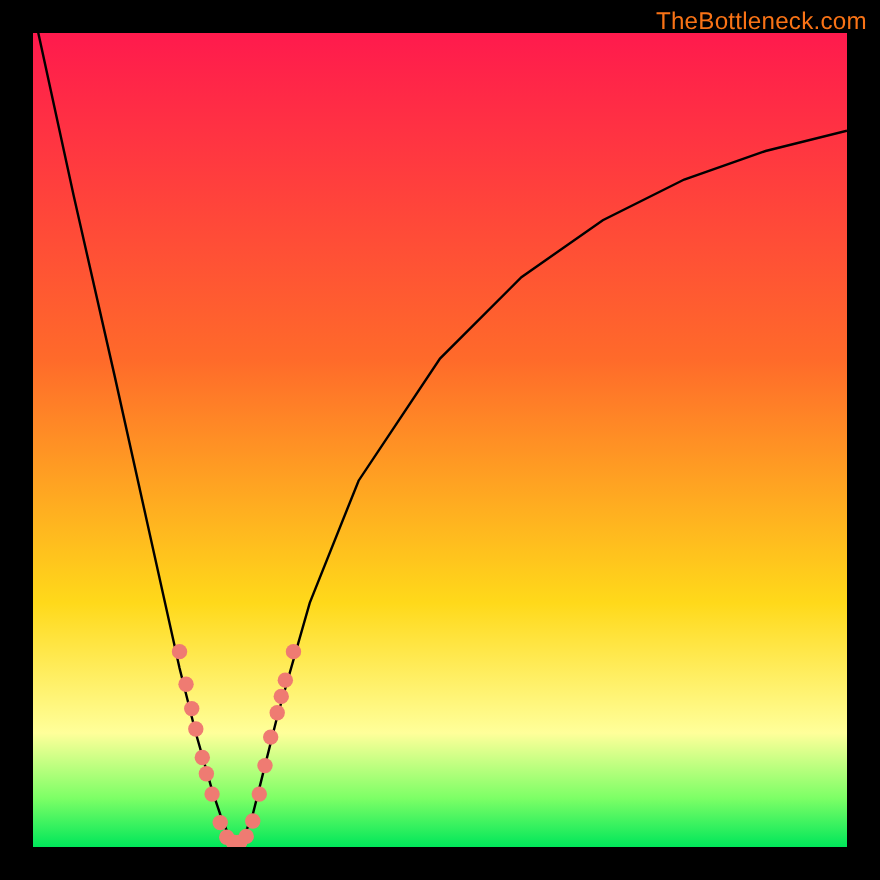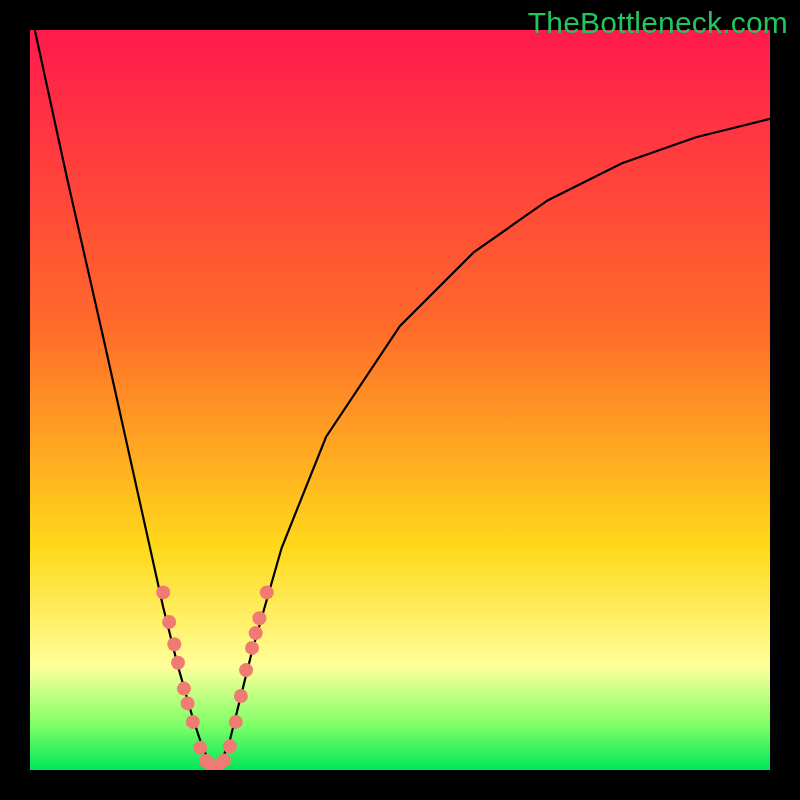--- a/index.html
+++ b/index.html
@@ -38,22 +38,22 @@
     position: absolute;
     left: 0;
     top: 0;
     width: 100%;
     height: 100%;
   }
   .watermark {
     position: absolute;
     top: 6px;
     right: 12px;
-    color: #22c55e;
-    font-size: 30px;
+    color: #f97316;
+    font-size: 22px;
     font-weight: 400;
     letter-spacing: 0.2px;
   }
 </style>
 </head>
 <body>
 
 <div class="frame">
 
   <div class="plot">

